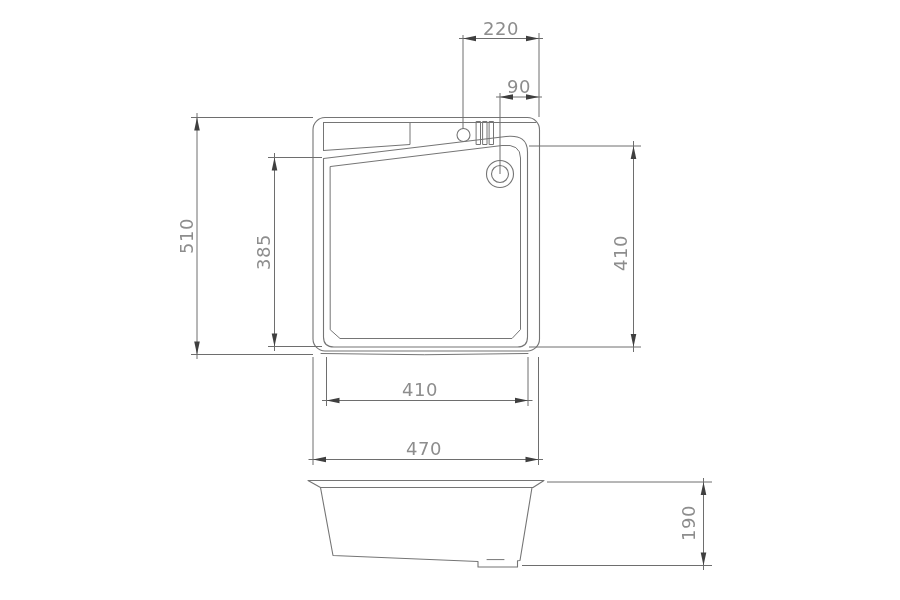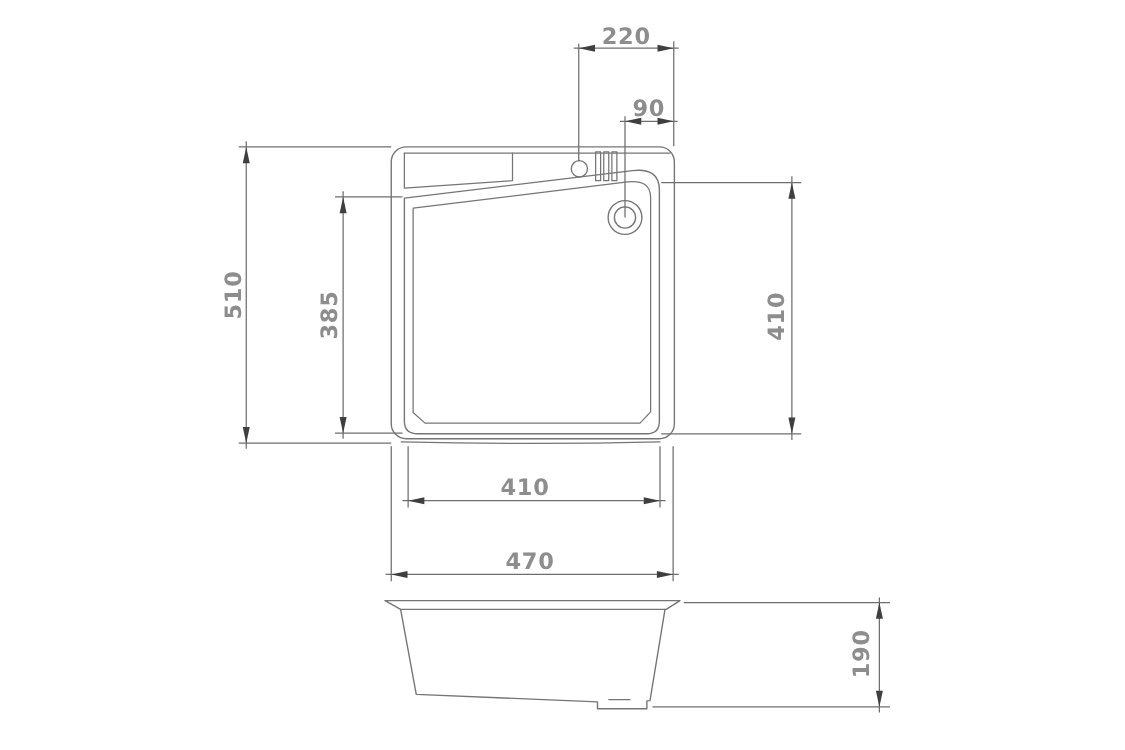--- a/index.html
+++ b/index.html
@@ -1,19 +1,19 @@
 <!DOCTYPE html>
 <html style="--line: #757575; --dim: #6e6e6e; --arrow: #3f3f3f; --label: #8d8d8d; --background: #ffffff;"><head>
 <meta charset="utf-8">
 <style>
   :root{
     --line:#757575; --dim:#6e6e6e; --arrow:#3f3f3f; --label:#8d8d8d; --background:#ffffff;
   }
   html,body{margin:0;padding:0;background:var(--background);}
-  .stage{width:900px;height:600px;position:relative;background:var(--background);overflow:hidden;font-weight:bold;}
+  .stage{width:900px;height:600px;position:relative;background:var(--background);overflow:hidden;}
   svg{display:block;}
   .object{stroke:var(--line);fill:none;stroke-width:1.1;stroke-linejoin:round;stroke-linecap:round;}
   .thin{stroke-width:1;}
   .dimline{stroke:var(--dim);fill:none;stroke-width:1;}
   .arrow{fill:var(--arrow);stroke:none;}
   .dimtext{fill:var(--label);font-family:"DejaVu Sans", sans-serif;font-size:18px;letter-spacing:0.5px;}
 </style>
 </head>
 <body>
 

